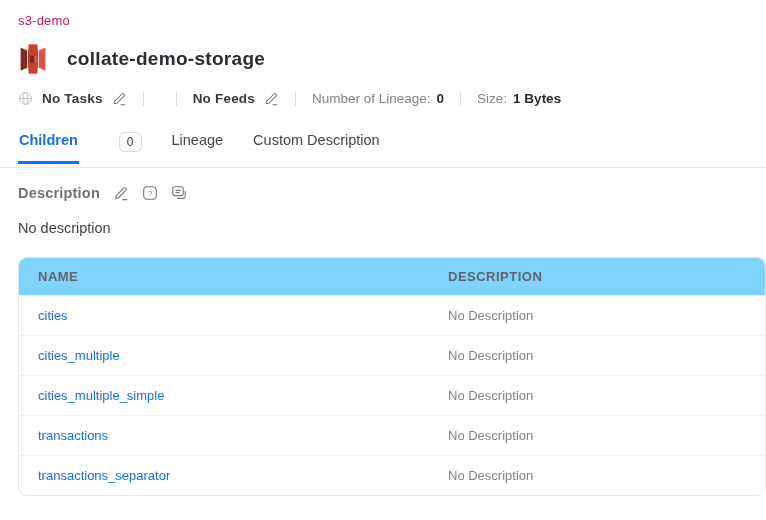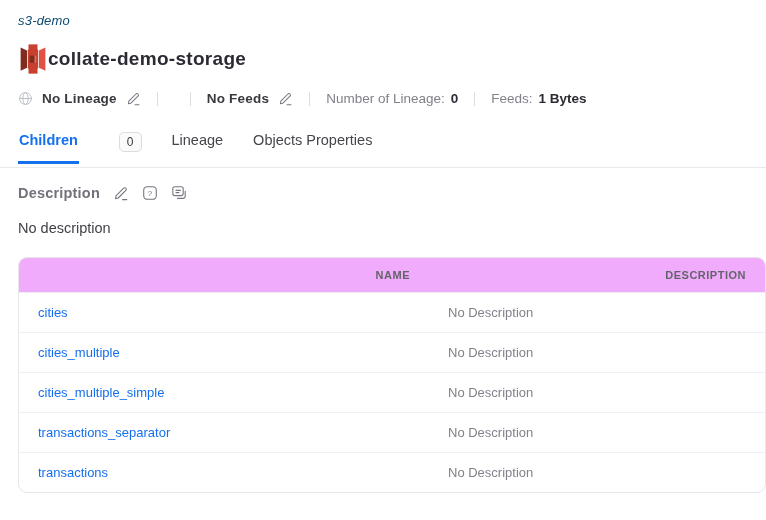--- a/index.html
+++ b/index.html
@@ -7,24 +7,24 @@
   body {
     background: #ffffff;
     font-family: "Liberation Sans", sans-serif;
     color: #2b2b33;
     overflow: hidden;
   }
   .page { padding: 13px 0 0 18px; }
 
   
   .breadcrumb { font-size: 13px; color: #6f6f77; letter-spacing: .2px; }
-  .breadcrumb a { color: #0c4a6e; text-decoration: none; cursor: pointer; font-style: italic; }
-
-  
-  .title-row { display: flex; align-items: center; margin-top: 16px; }
+  .breadcrumb a { color: #be185d; text-decoration: none; cursor: pointer; }
+
+  
+  .title-row { display: flex; align-items: center; gap: 19px; margin-top: 16px; }
   .entity-icon { width: 30px; height: 30px; flex: 0 0 auto; }
   .s3-mid  { fill: var(--s3-mid, #c8402e); }
   .s3-dark { fill: var(--s3-dark, #7f2d20); }
   .s3-red  { fill: var(--s3-red, #e05243); }
   .s3-hl   { fill: var(--s3-highlight, #ef6b56); }
   h1.page-title { font-size: 19px; font-weight: 700; color: #2b2b33; letter-spacing: .3px; }
 
   
   .meta-row { display: flex; align-items: center; margin-top: 17px; font-size: 13.5px; }
   .meta-item { display: flex; align-items: center; gap: 9px; }
@@ -47,21 +47,21 @@
                line-height: 16px; color: #3a3a42; background: #fafafa; border: 1px solid #dcdcdf; border-radius: 5px; }
 
   
   .desc-row { display: flex; align-items: center; gap: 13px; margin-top: 17px; }
   .desc-label { font-size: 14.5px; font-weight: 600; color: #72727c; letter-spacing: .2px; }
   .desc-empty { margin-top: 19px; font-size: 14.5px; color: #3f3f47; }
 
   
   .table-card { margin-top: 21px; border: 1px solid #e7e7ea; border-radius: 9px; overflow: hidden; }
   table { width: 100%; border-collapse: collapse; table-layout: fixed; }
-  thead th { background: #f0abfc; text-align: right; font-size: 11px; font-weight: 700;
+  thead th { background: #7dd3fc; text-align: left; font-size: 13px; font-weight: 700;
              color: #63636b; letter-spacing: .5px; padding: 11px 19px; border-bottom: 1px solid #ececef; }
   tbody td { padding: 10px 19px; font-size: 13px; border-bottom: 1px solid #f1f1f3; line-height: 19px; }
   tbody tr:last-child td { border-bottom: none; }
   a.cell-link { color: var(--accent, #1570ef); text-decoration: none; cursor: pointer; }
   .cell-muted { color: #81818b; }
 </style>
 </head>
 <body>
 
 <div class="page">
@@ -84,21 +84,21 @@
   </div>
 
   <div class="meta-row">
 
     <span class="meta-item">
       <svg width="15" height="15" viewBox="0 0 16 16" class="ic ic-globe">
         <circle cx="8" cy="8" r="6.3"></circle>
           <ellipse cx="8" cy="8" rx="2.8" ry="6.3"></ellipse>
           <path d="M1.7 8h12.6"></path>
       </svg>
-      <span class="meta-strong">No Lineage</span>
+      <span class="meta-strong">No Tasks</span>
       <button class="icon-btn" aria-label="edit domain">
         <svg width="15" height="15" viewBox="0 0 16 16" class="ic">
           <path d="M3 10.8 10.6 3.2a1.55 1.55 0 0 1 2.2 2.2L5.2 13l-2.6.6z"></path>
             <path d="M9.6 14.6h4.2"></path>
         </svg>
       </button>
     </span>
 
     <span class="divider"></span>
 
@@ -118,38 +118,38 @@
     <span class="divider"></span>
 
     <span class="meta-item">
       <span class="meta-muted">Number of Lineage:</span>
       <span class="meta-value" style="margin-left:-3px">0</span>
     </span>
 
     <span class="divider"></span>
 
     <span class="meta-item">
-      <span class="meta-muted">Feeds:</span>
+      <span class="meta-muted">Size:</span>
       <span class="meta-value" style="margin-left:-3px">1 Bytes</span>
     </span>
   </div>
 
   <div class="tabs-wrap">
     <div class="tabs">
       <div class="tab active">
         <span>Children</span>
       </div>
       <div class="tab">
         <span class="tab-badge">0</span>
       </div>
       <div class="tab">
         <span>Lineage</span>
       </div>
       <div class="tab">
-        <span>Objects Properties</span>
+        <span>Custom Description</span>
       </div>
     </div>
   </div>
 
   <div class="desc-row">
     <span class="desc-label">Description</span>
     <button class="icon-btn" aria-label="edit description">
       <svg width="16" height="16" viewBox="0 0 16 16" class="ic">
         <path d="M3 10.8 10.6 3.2a1.55 1.55 0 0 1 2.2 2.2L5.2 13l-2.6.6z"></path>
           <path d="M9.6 14.6h4.2"></path>
@@ -190,24 +190,24 @@
         </tr>
         <tr>
           <td><a href="#" class="cell-link">cities_multiple</a></td>
           <td class="cell-muted">No Description</td>
         </tr>
         <tr>
           <td><a href="#" class="cell-link">cities_multiple_simple</a></td>
           <td class="cell-muted">No Description</td>
         </tr>
         <tr>
+          <td><a href="#" class="cell-link">transactions</a></td>
+          <td class="cell-muted">No Description</td>
+        </tr>
+        <tr>
           <td><a href="#" class="cell-link">transactions_separator</a></td>
-          <td class="cell-muted">No Description</td>
-        </tr>
-        <tr>
-          <td><a href="#" class="cell-link">transactions</a></td>
           <td class="cell-muted">No Description</td>
         </tr>
       </tbody>
     </table>
   </div>
 
 </div>
 
 </body></html>

